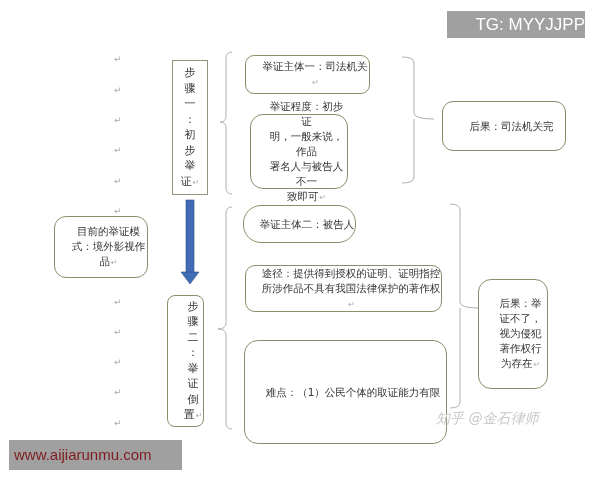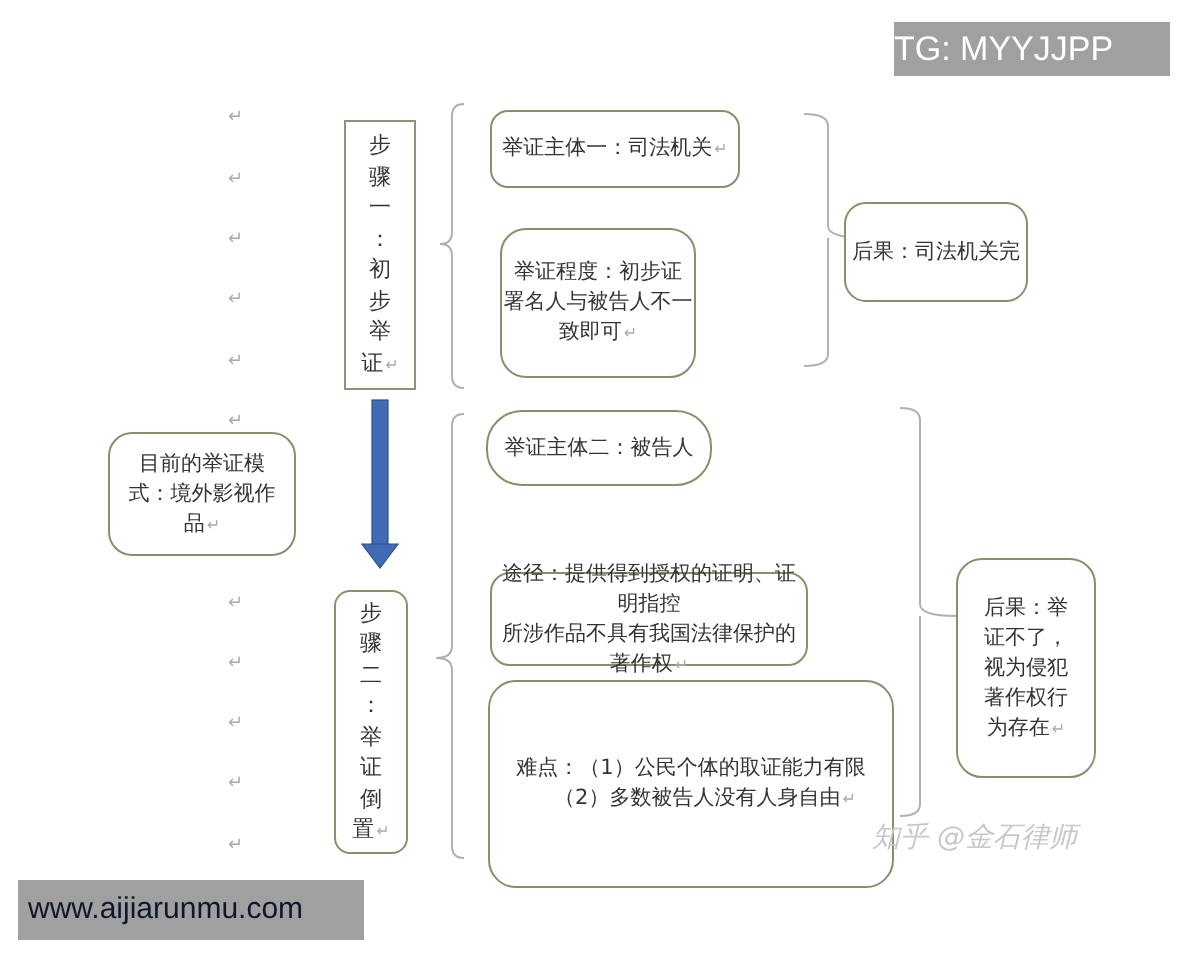--- a/index.html
+++ b/index.html
@@ -6,34 +6,34 @@
     body {
       width: 600px; height: 480px; background: #ffffff; position: relative; overflow: hidden;
       font-family: "DejaVu Sans", "Liberation Sans", sans-serif; color: #2a2a2a;
     }
     .abs { position: absolute; }
     .box {
       position: absolute; border: 1.5px solid #8a8f6a; background: #fff; box-sizing: border-box;
       display: flex; align-items: center; justify-content: center; text-align: center;
       font-size: 10.5px; line-height: 15px; color: #333;
     }
-    .rounded { border-radius: 12px; }
+    .rounded { border-radius: 12px; padding-left: 15px; }
     .square { border-radius: 0; }
     .vtext { display: flex; flex-direction: column; align-items: center; font-size: 11px; line-height: 15.5px; }
     .para { position: absolute; font-size: 9px; color: #aaa; }
     .pm { font-size: 8px; color: #aaa; margin-left: 1px; }
     .brace { position: absolute; }
     .watermark-tg {
       position: absolute; left: 447px; top: 11px; width: 138px; height: 27px;
       background: #a0a0a0; color: #fff; font-family: "Liberation Sans", sans-serif;
-      font-size: 17px; line-height: 27px; text-align: left;
+      font-size: 17px; line-height: 27px; text-align: right;
     }
     .watermark-url {
       position: absolute; left: 9px; top: 440px; width: 173px; height: 30px;
-      background: #a0a0a0; color: #0f172a; font-family: "Liberation Sans", sans-serif;
+      background: #a0a0a0; color: #7f1d1d; font-family: "Liberation Sans", sans-serif;
       font-size: 15px; line-height: 30px; padding-left: 5px; box-sizing: border-box;
     }
     .zhihu {
       position: absolute; left: 436px; top: 410px; font-size: 14px; color: #c8c8c8; font-style: italic;
     }
   </style>
 </head>
 <body>
 
 <div class="para" style="left:114px;top:54px;">↵</div>
@@ -90,54 +90,54 @@
 <svg class="brace" style="left:210px;top:50px;" width="24" height="146" viewBox="0 0 24 146">
   <path d="M22,2 Q16,2 16,8 L16,66 Q16,72 10,72 Q16,72 16,78 L16,138 Q16,144 22,144" fill="none" stroke="#b0b0b0" stroke-width="1"></path>
 </svg>
 
 <div class="box rounded" style="left:245px;top:55px;width:125px;height:39px;border-radius:9px;">
   <div><span>举证主体一：司法机关</span><span class="pm">↵</span></div>
 </div>
 <div class="box rounded" style="left:250px;top:114px;width:98px;height:75px;border-radius:13px;">
   <div>
     <div>举证程度：初步证</div>
+    <div>明，一般来说，作品</div>
     <div>署名人与被告人不一</div>
     <div><span>致即可</span><span class="pm">↵</span></div>
   </div>
 </div>
 
 <svg class="brace" style="left:400px;top:55px;" width="36" height="130" viewBox="0 0 36 130">
   <path d="M2,2 Q14,2 14,8 L14,58 Q14,64 34,64 M14,64 Q14,70 14,76 L14,122 Q14,128 2,128" fill="none" stroke="#b0b0b0" stroke-width="1"></path>
 </svg>
 
-<div class="box rounded" style="left:422px;top:101px;width:92px;height:50px;border-radius:11px;">
+<div class="box rounded" style="left:442px;top:101px;width:124px;height:50px;border-radius:11px;">
   <div>
     <div>后果：司法机关完</div>
   </div>
 </div>
 
 <svg class="brace" style="left:210px;top:205px;" width="24" height="226" viewBox="0 0 24 226">
   <path d="M22,2 Q16,2 16,8 L16,118 Q16,124 8,124 Q16,124 16,130 L16,218 Q16,224 22,224" fill="none" stroke="#b0b0b0" stroke-width="1"></path>
 </svg>
 
 <div class="box rounded" style="left:243px;top:205px;width:113px;height:38px;border-radius:18px;">
   <div>
     <div>举证主体二：被告人</div>
   </div>
 </div>
-<div class="box rounded" style="left:245px;top:265px;width:159px;height:47px;border-radius:10px;margin-top:21px;">
+<div class="box rounded" style="left:245px;top:265px;width:197px;height:47px;border-radius:10px;">
   <div>
     <div>途径：提供得到授权的证明、证明指控</div>
     <div><span>所涉作品不具有我国法律保护的著作权</span><span class="pm">↵</span></div>
   </div>
 </div>
 <div class="box rounded" style="left:244px;top:340px;width:203px;height:104px;border-radius:14px;">
   <div>
     <div>难点：（1）公民个体的取证能力有限</div>
-    <div style="padding-left:14px;"><span>（2）多数被告人没有人身自由</span><span class="pm">↵</span></div>
   </div>
 </div>
 
 <svg class="brace" style="left:448px;top:202px;" width="32" height="210" viewBox="0 0 32 210">
   <path d="M2,2 Q12,2 12,8 L12,100 Q12,106 30,106 M12,106 Q12,112 12,118 L12,200 Q12,206 2,206" fill="none" stroke="#b0b0b0" stroke-width="1"></path>
 </svg>
 
 <div class="box rounded" style="left:478px;top:279px;width:70px;height:110px;border-radius:13px;justify-content:center;">
   <div>
     <div>后果：举</div>

